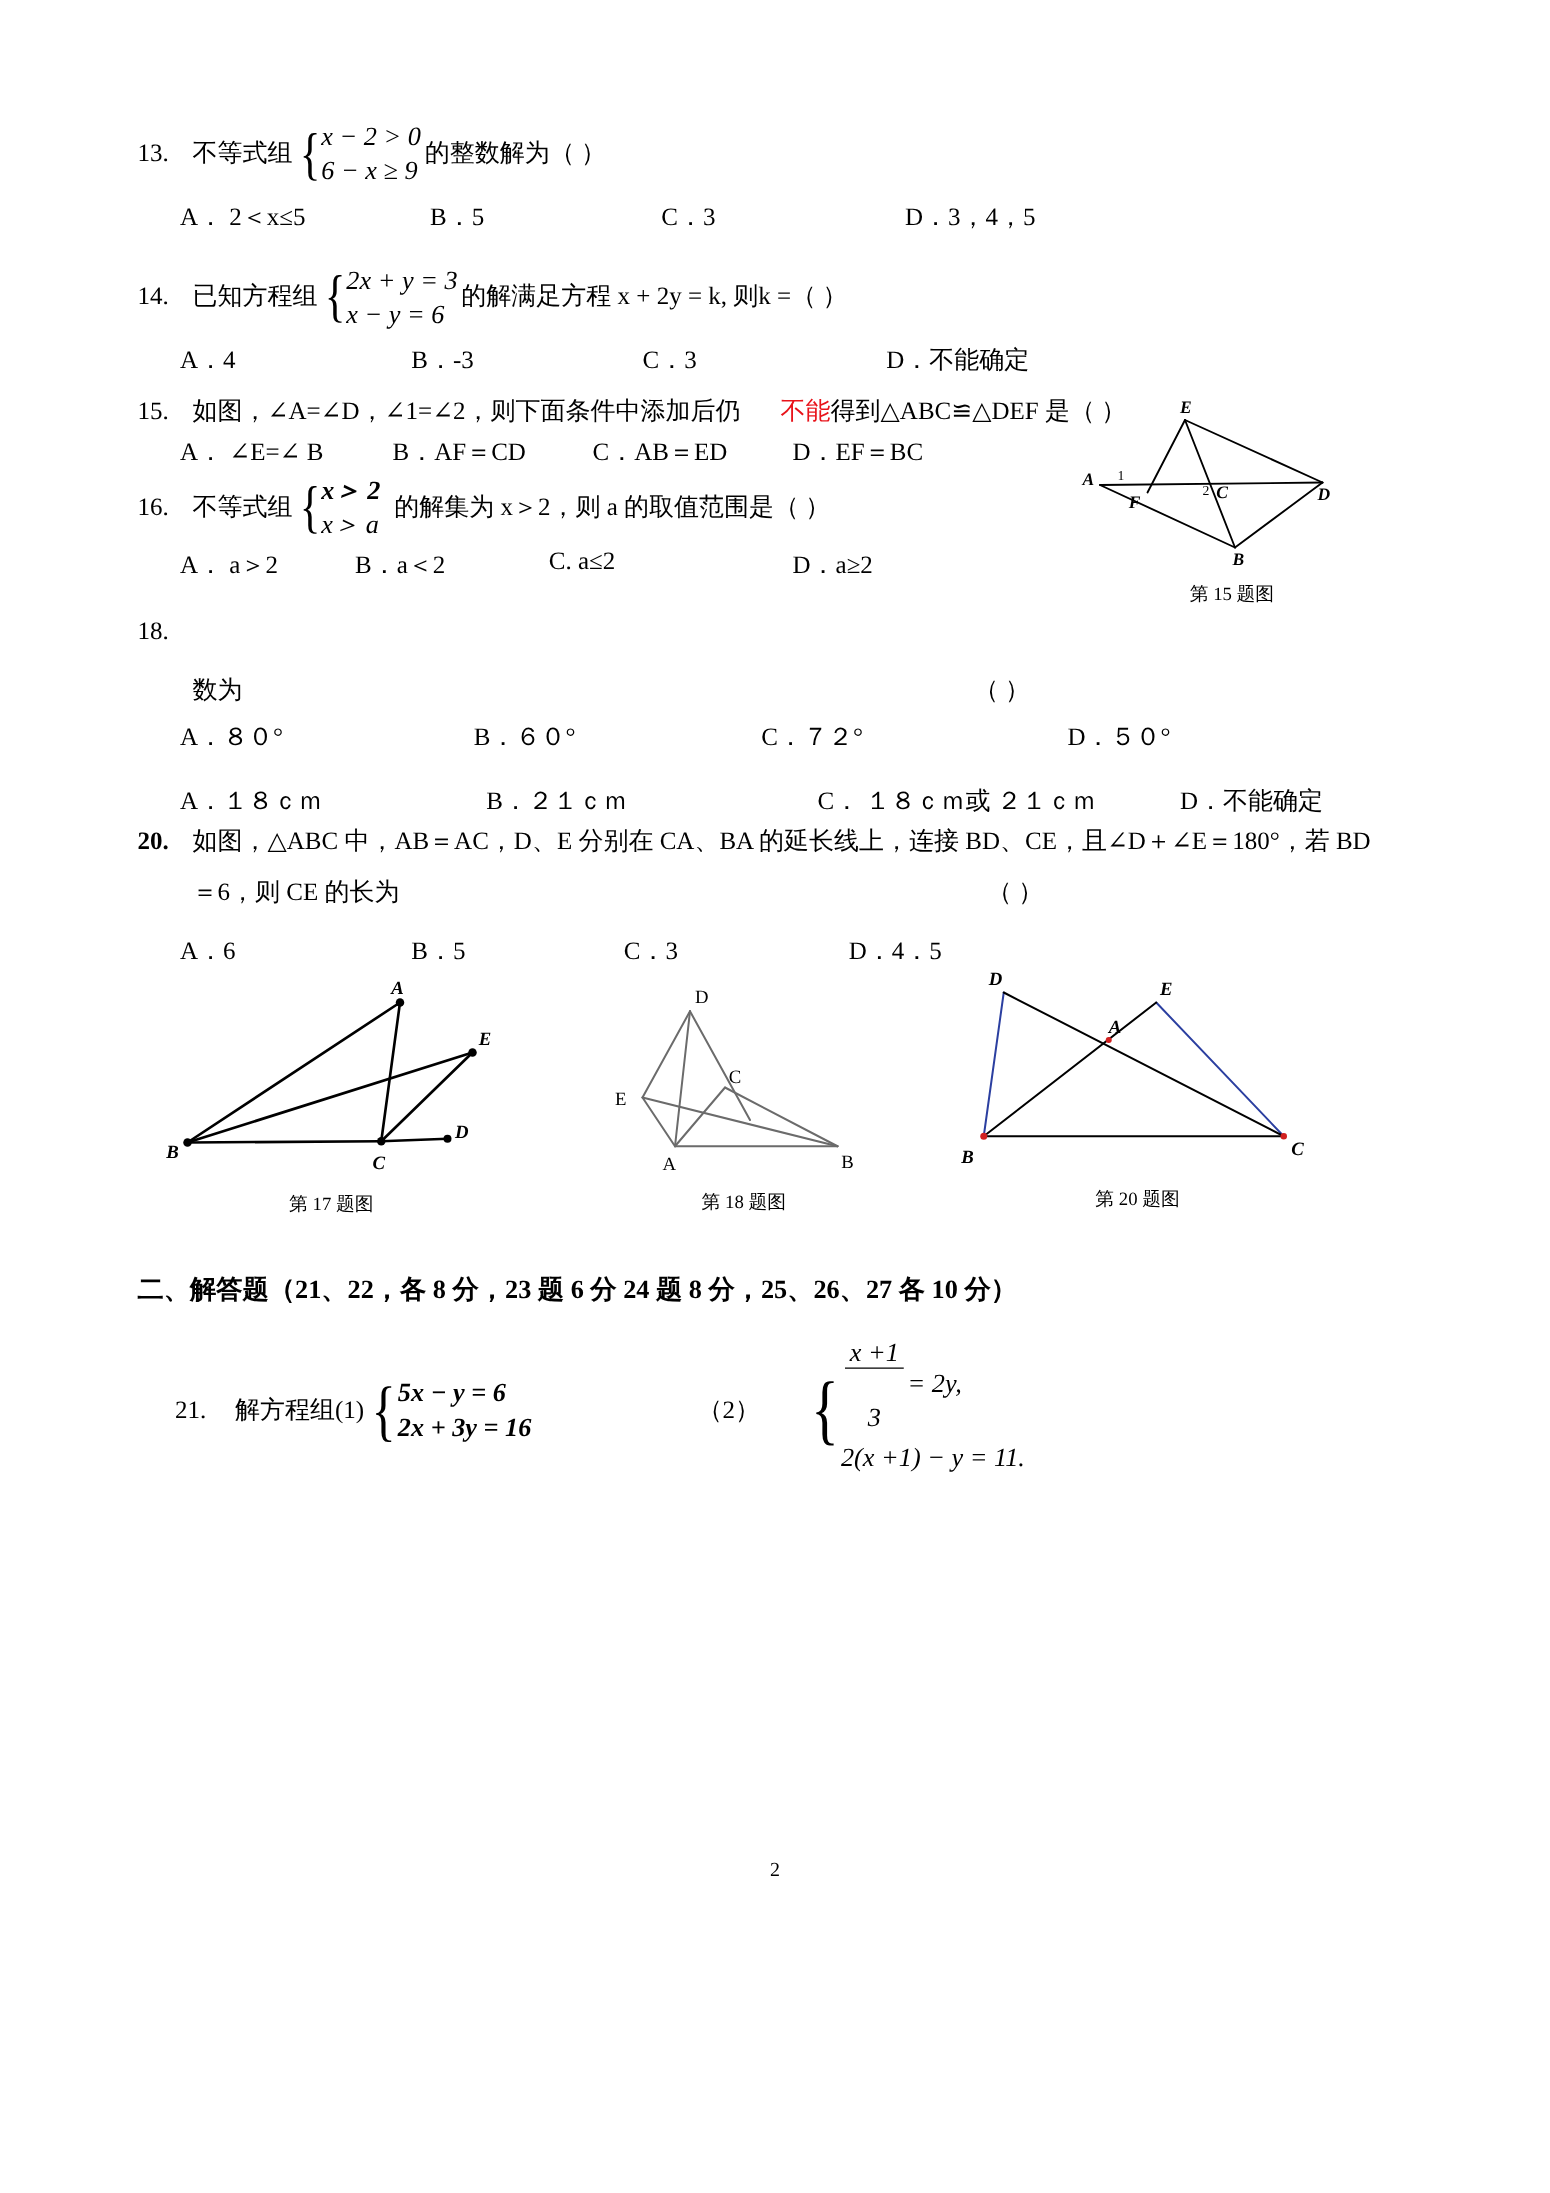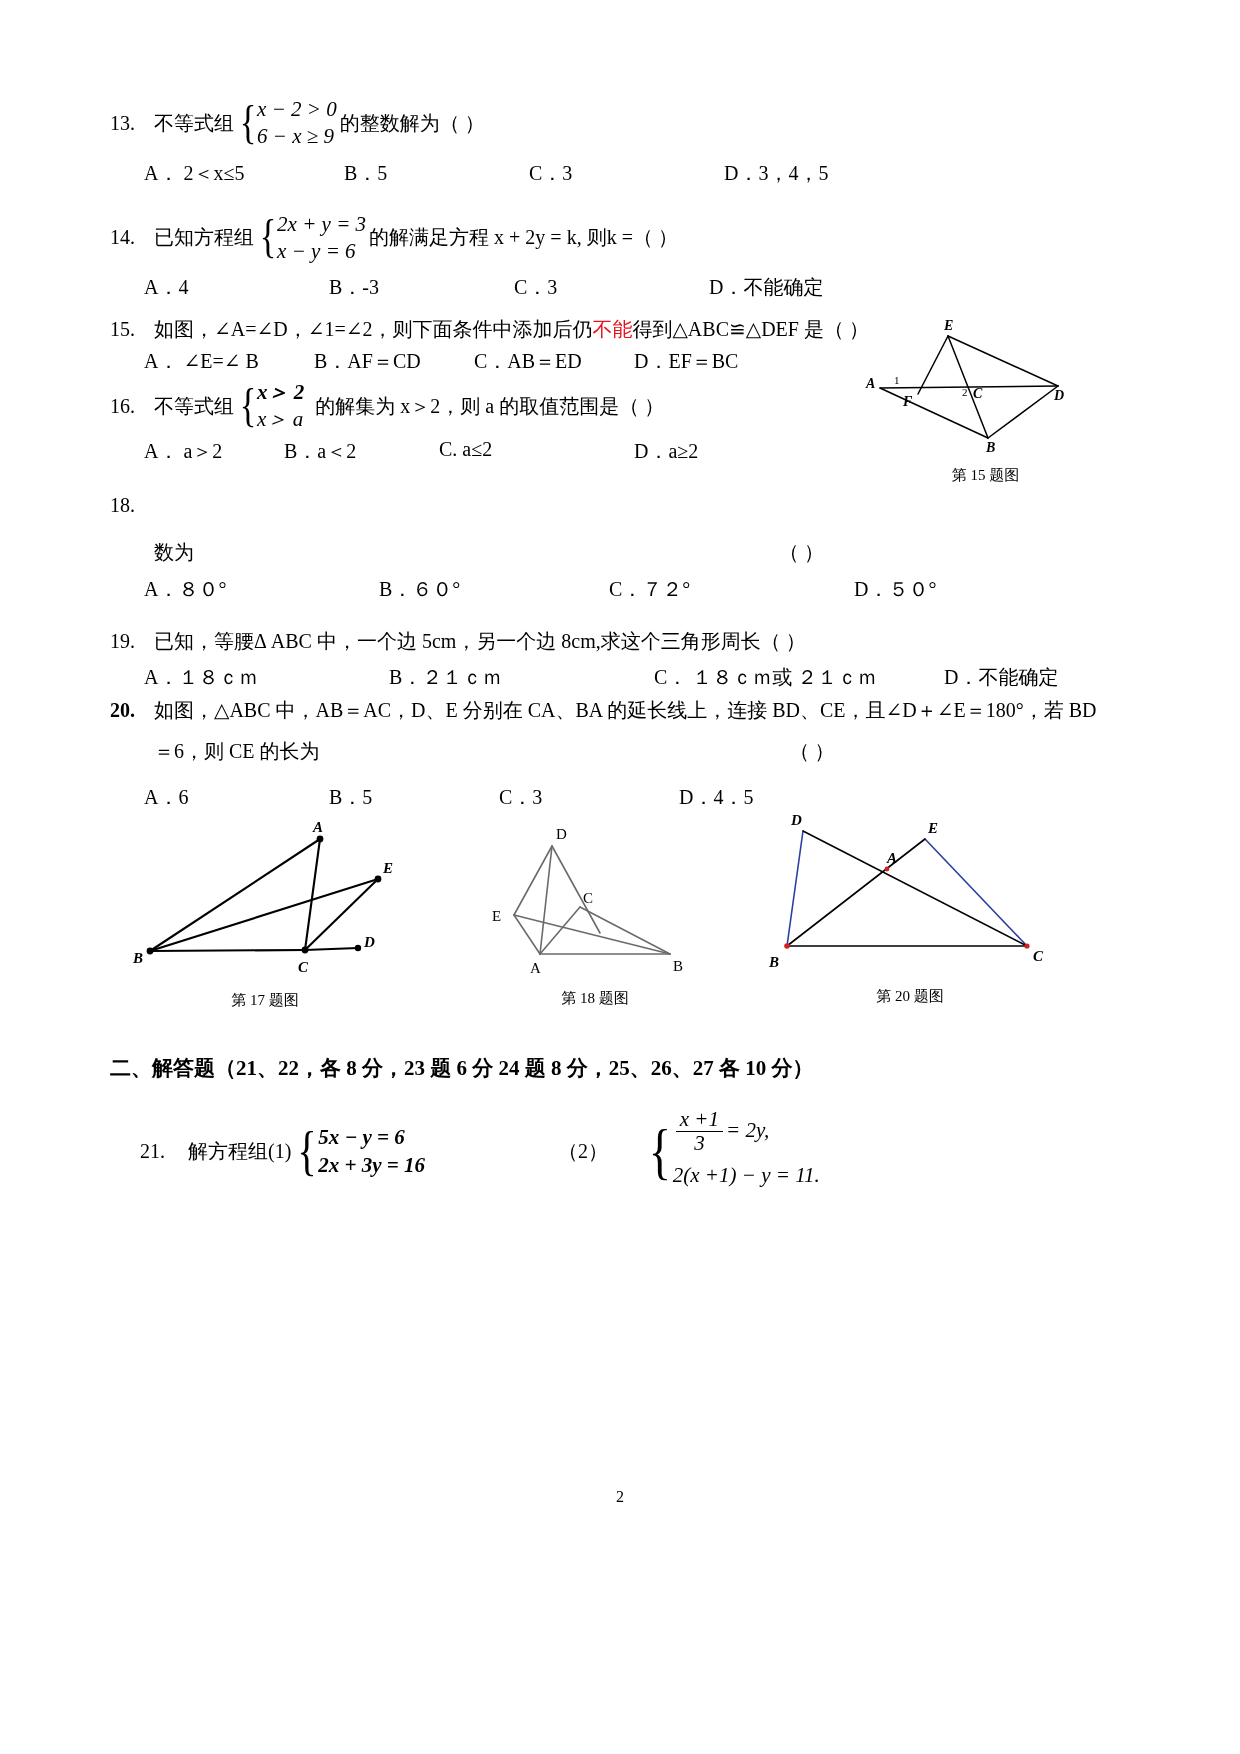--- a/index.html
+++ b/index.html
@@ -81,21 +81,21 @@
 
   
   .opts {
     display: flex;
     font-size: 20px;
     margin: 9px 0 0 0;
     white-space: nowrap;
   }
   .opt { display: inline-block; }
 
-  .red { color: #e8131a; }
+  .red { color: #e8131a; margin-left: 32px; }
 
   
   .fig-caption {
     font-size: 15px;
     text-align: center;
     font-family: "Liberation Serif", serif;
   }
   .figbox { position: absolute; }
 
   .figrow {
@@ -106,20 +106,21 @@
 
   
   .frac {
     display: inline-flex;
     flex-direction: column;
     vertical-align: middle;
     text-align: center;
     margin: 0 3px;
     line-height: 1.12;
     font-size: 19px;
+    gap: 28px;
   }
   .frac .num { border-bottom: 1.3px solid #000; padding: 0 4px; }
   .frac .den { padding: 0 4px; }
 
   .section-head {
     font-size: 21px;
     font-weight: bold;
     margin: 14px 0 18px 0;
   }
 
@@ -233,24 +234,20 @@
       </div>
       <div class="opts" style="">
         <span class="opt" style="width:235px;margin-left:34px">A．８０°</span>
         <span class="opt" style="width:230px">B．６０°</span>
         <span class="opt" style="width:245px">C．７２°</span>
         <span class="opt">D．５０°</span>
       </div>
     </div>
 
     <div class="q" style="margin-top:24px">
-      <div class="qline">
-        <span class="qnum">19.</span>
-        <span class="qtext">已知，等腰Δ ABC 中，一个边 5cm，另一个边 8cm,求这个三角形周长（        ）</span>
-      </div>
       <div class="opts" style="margin-top:8px">
         <span class="opt" style="width:245px;margin-left:34px">A．１８ｃｍ</span>
         <span class="opt" style="width:265px">B．２１ｃｍ</span>
         <span class="opt" style="width:290px">C． １８ｃｍ或 ２１ｃｍ</span>
         <span class="opt">D．不能确定</span>
       </div>
     </div>
 
     <div class="q" style="margin-top:5px">
       <div class="qline">

